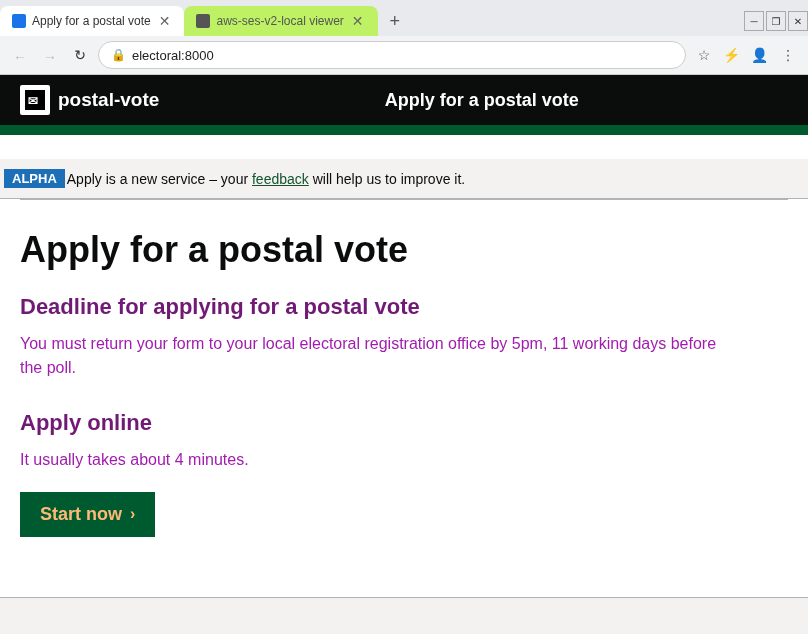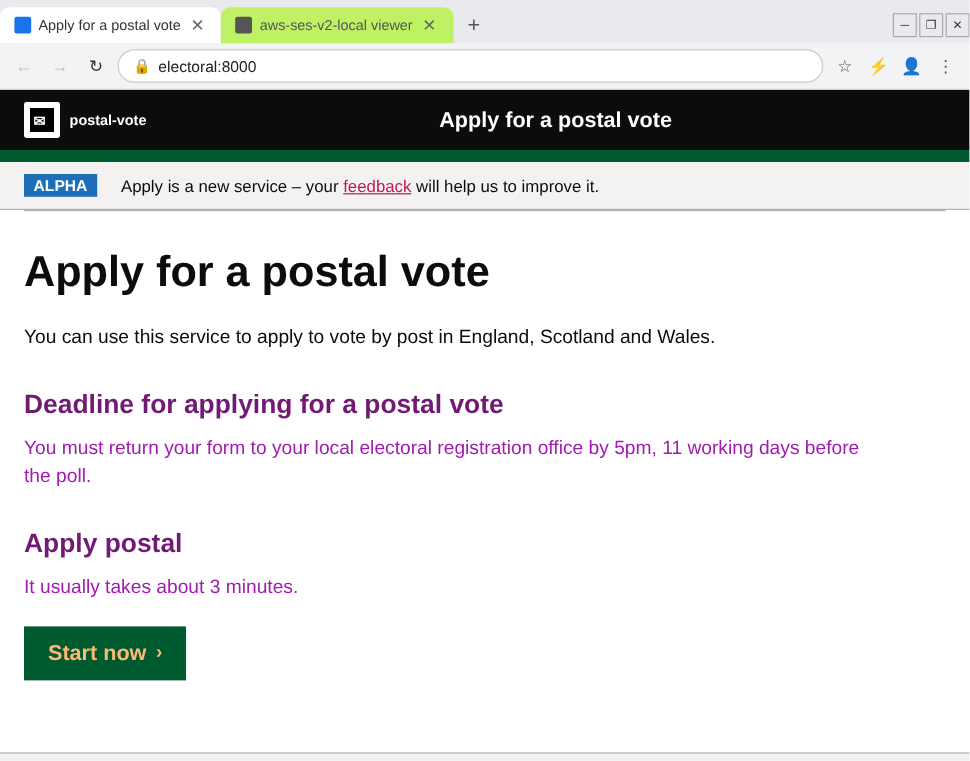--- a/index.html
+++ b/index.html
@@ -20,31 +20,31 @@
     .address-bar { flex: 1; height: 28px; border: 1px solid #ccc; border-radius: 14px; padding: 0 12px; font-size: 13px; background: #fff; color: #202124; display: flex; align-items: center; }
     .browser-actions { display: flex; gap: 4px; }
     .browser-action-btn { width: 24px; height: 24px; display: flex; align-items: center; justify-content: center; color: #555; font-size: 14px; cursor: pointer; }
     .window-controls { display: flex; gap: 2px; margin-left: 4px; }
     .window-btn { width: 20px; height: 20px; border: 1px solid #aaa; background: #e8eaed; font-size: 10px; display: flex; align-items: center; justify-content: center; cursor: pointer; color: #333; }
 
     
     .gov-header { background: #0b0c0c; color: #fff; padding: 10px 20px; display: flex; align-items: center; gap: 16px; }
     .gov-logo { display: flex; align-items: center; gap: 8px; }
     .gov-logo-crown { width: 30px; height: 30px; background: #fff; display: flex; align-items: center; justify-content: center; border-radius: 2px; }
-    .gov-logo-text { font-size: 12px; font-weight: bold; color: #fff; }
+    .gov-logo-text { font-size: 19px; font-weight: bold; color: #fff; }
     .gov-header-title { font-size: 18px; font-weight: bold; color: #fff; flex: 1; text-align: center; }
 
     
     .progress-bar { height: 10px; background: #005a30; width: 100%; }
 
     
-    .alpha-banner { background: #f3f2f1; padding: 10px 20px; display: flex; align-items: center; gap: 20px; border-bottom: 1px solid #b1b4b6; font-size: 14px; }
+    .alpha-banner { background: #f3f2f1; padding: 10px 4px; display: flex; align-items: center; gap: 2px; border-bottom: 1px solid #b1b4b6; font-size: 14px; margin-top: 24px; }
     .alpha-badge { background: #1d70b8; color: #fff; font-size: 13px; font-weight: bold; padding: 2px 8px; }
     .alpha-text { color: #0b0c0c; }
-    .alpha-text a { color: #be185d; }
+    .alpha-text a { color: #14532d; }
     .alpha-divider { height: 1px; background: #b1b4b6; margin: 0 20px; }
 
     
     .main-content { padding: 30px 20px 40px 20px; max-width: 760px; }
     .page-heading { font-size: 36px; font-weight: bold; color: #0b0c0c; margin-bottom: 24px; line-height: 1.1; }
     .intro-text { font-size: 16px; color: #0b0c0c; margin-bottom: 30px; line-height: 1.5; }
     .section-heading { font-size: 22px; font-weight: bold; color: #701a75; margin-bottom: 12px; }
     .section-text { font-size: 16px; color: #a21caf; margin-bottom: 30px; line-height: 1.5; }
     .start-button { background: #005a30; color: #fdba74; border: none; padding: 12px 20px; font-size: 18px; font-weight: bold; cursor: pointer; display: inline-flex; align-items: center; gap: 8px; text-decoration: none; }
     .chevron { font-size: 16px; }
@@ -112,27 +112,26 @@
   <span class="alpha-text">
     <span>Apply is a new service – your</span>
     <a href="#">feedback</a>
     <span>will help us to improve it.</span>
   </span>
 </div>
 <div class="alpha-divider"></div>
 
 <div class="main-content">
   <h1 class="page-heading">Apply for a postal vote</h1>
-  <p class="intro-text">You can use this service to apply to vote by post in England, Scotland and Wales.</p>
 
   <h2 class="section-heading">Deadline for applying for a postal vote</h2>
   <p class="section-text">You must return your form to your local electoral registration office by 5pm, 11 working days before the poll.</p>
 
-  <h2 class="section-heading">Apply postal</h2>
-  <p class="section-text" style="margin-bottom:20px;">It usually takes about 3 minutes.</p>
+  <h2 class="section-heading">Apply online</h2>
+  <p class="section-text" style="margin-bottom:20px;">It usually takes about 4 minutes.</p>
 
   <button class="start-button">
     <span>Start now</span>
     <span class="chevron">›</span>
   </button>
 </div>
 
 <div class="footer">
   
   

